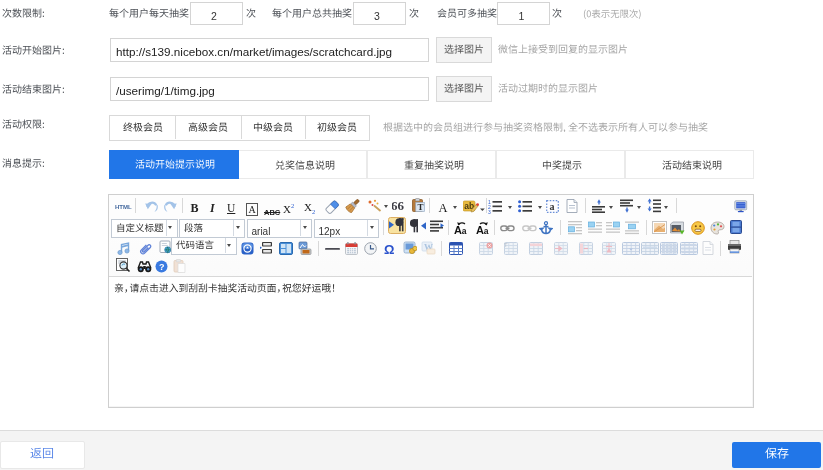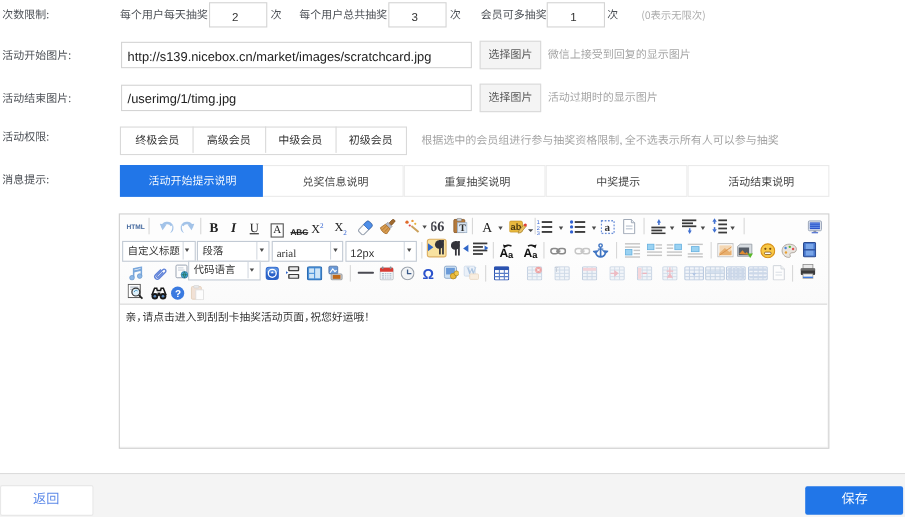--- a/index.html
+++ b/index.html
@@ -488,21 +488,21 @@
 <div style="position:absolute;left:179px;top:219px;width:64px;height:16.5px;border:1px solid #c2cad4;background:#fff"></div>
 <div style="position:absolute;left:184px;top:222.5px;">
     <svg class="t" width="19.0" height="10.3" viewBox="0 0 19.0 10.3" fill="#333">
       <path transform="translate(0.00,8.36) scale(0.00950,-0.00950)" d="M538 803V682C538 609 522 520 423 454C438 445 466 420 476 406C585 479 608 591 608 680V738H748V550C748 482 761 456 828 456C840 456 889 456 903 456C922 456 943 457 954 461C952 476 950 501 949 519C937 516 915 515 902 515C890 515 846 515 834 515C820 515 817 522 817 549V803ZM467 386V321H540L501 310C533 226 577 152 634 91C565 38 483 2 393 -20C408 -35 425 -64 433 -84C528 -57 614 -17 687 41C750 -12 826 -52 913 -77C924 -58 944 -28 961 -13C876 7 802 43 739 90C807 160 858 252 887 372L840 389L827 386ZM563 321H797C772 248 734 187 685 137C632 189 591 251 563 321ZM118 751V168L33 157L46 85L118 97V-66H191V109L435 150L431 215L191 179V324H415V392H191V529H416V596H191V705C278 728 373 757 445 790L383 846C321 813 214 775 120 750Z"></path>
       <path transform="translate(9.50,8.36) scale(0.00950,-0.00950)" d="M62 -18 116 -76C178 -2 250 96 307 180L261 233C198 143 117 42 62 -18ZM109 579C165 550 241 503 278 473L323 530C285 560 208 603 152 630ZM41 385C101 358 175 313 212 282L257 339C220 371 143 413 85 437ZM520 651C477 576 398 481 294 412C311 402 334 381 347 366C388 396 425 429 458 463C494 428 537 393 584 362C494 313 392 276 298 255C312 240 329 212 336 193L403 213V-80H474V-37H791V-80H865V219H422C499 245 576 279 648 322C737 269 835 227 927 201C938 219 958 247 974 263C887 285 795 320 711 363C785 415 848 478 891 550L844 579L831 576H553C568 596 582 616 594 636ZM474 23V159H791V23ZM784 517C748 474 701 434 647 399C590 433 539 472 502 511L507 517ZM61 770V703H288V618H361V703H633V618H706V703H941V770H706V840H633V770H361V840H288V770Z"></path>
     </svg>
   </div>
 <div style="position:absolute;left:233px;top:219.5px;width:1px;height:16.5px;background:#d4dae2"></div>
 <div style="position:absolute;left:235.7px;top:226px;width:0;height:0;border-left:2.8px solid transparent;border-right:2.8px solid transparent;border-top:3.6px solid #4a4a4a"></div>
 <div style="position:absolute;left:246.5px;top:219px;width:63.5px;height:16.5px;border:1px solid #c2cad4;background:#fff"></div>
-<div style="position:absolute;left:251.5px;top:221px;"><span style="font-family:Liberation Serif, serif;font-size:10px;color:#333;font-weight:normal;white-space:nowrap;">arial</span></div>
+<div style="position:absolute;left:251.5px;top:221px;"><span style="font-family:Liberation Sans, sans-serif;font-size:10px;color:#333;font-weight:normal;white-space:nowrap;">arial</span></div>
 <div style="position:absolute;left:300.0px;top:219.5px;width:1px;height:16.5px;background:#d4dae2"></div>
 <div style="position:absolute;left:302.7px;top:226px;width:0;height:0;border-left:2.8px solid transparent;border-right:2.8px solid transparent;border-top:3.6px solid #4a4a4a"></div>
 <div style="position:absolute;left:313.5px;top:219px;width:63.5px;height:16.5px;border:1px solid #c2cad4;background:#fff"></div>
 <div style="position:absolute;left:318.5px;top:221px;"><span style="font-family:'Liberation Sans',sans-serif;font-size:10px;color:#333;font-weight:normal;white-space:nowrap;">12px</span></div>
 <div style="position:absolute;left:367.0px;top:219.5px;width:1px;height:16.5px;background:#d4dae2"></div>
 <div style="position:absolute;left:369.7px;top:226px;width:0;height:0;border-left:2.8px solid transparent;border-right:2.8px solid transparent;border-top:3.6px solid #4a4a4a"></div>
 <div style="position:absolute;left:383px;top:220px;width:1px;height:15px;background:#d8d8d8"></div>
 <div style="position:absolute;left:387.5px;top:216.5px;width:16.5px;height:15.5px;background:#f8e2a0;border:1px solid #dcae62;border-radius:2.5px"></div>
 <div style="position:absolute;left:389px;top:218px;line-height:0"><svg width="16" height="14" viewBox="0 0 16 14">
       <path d="M0 3.2 5 6.8 0 10.4z" fill="#2f66c8"></path>

